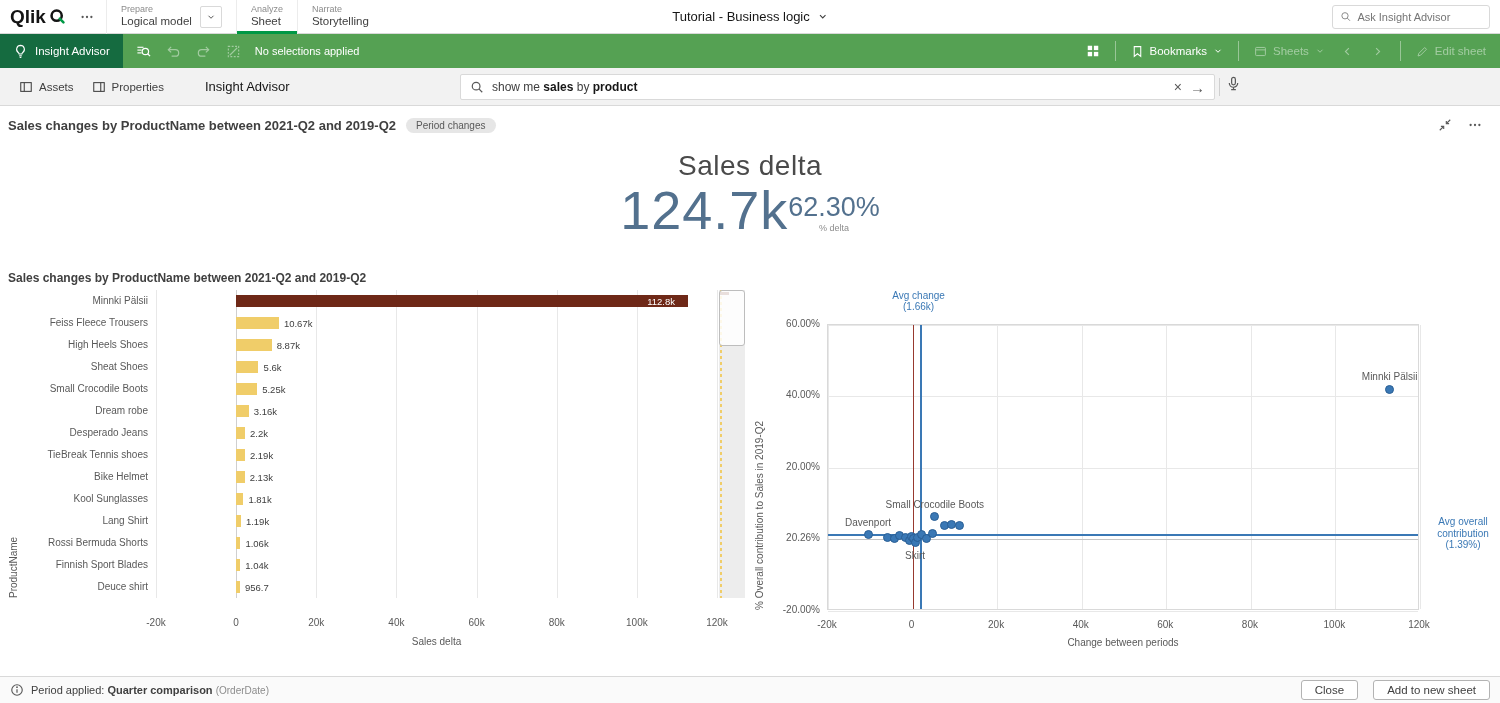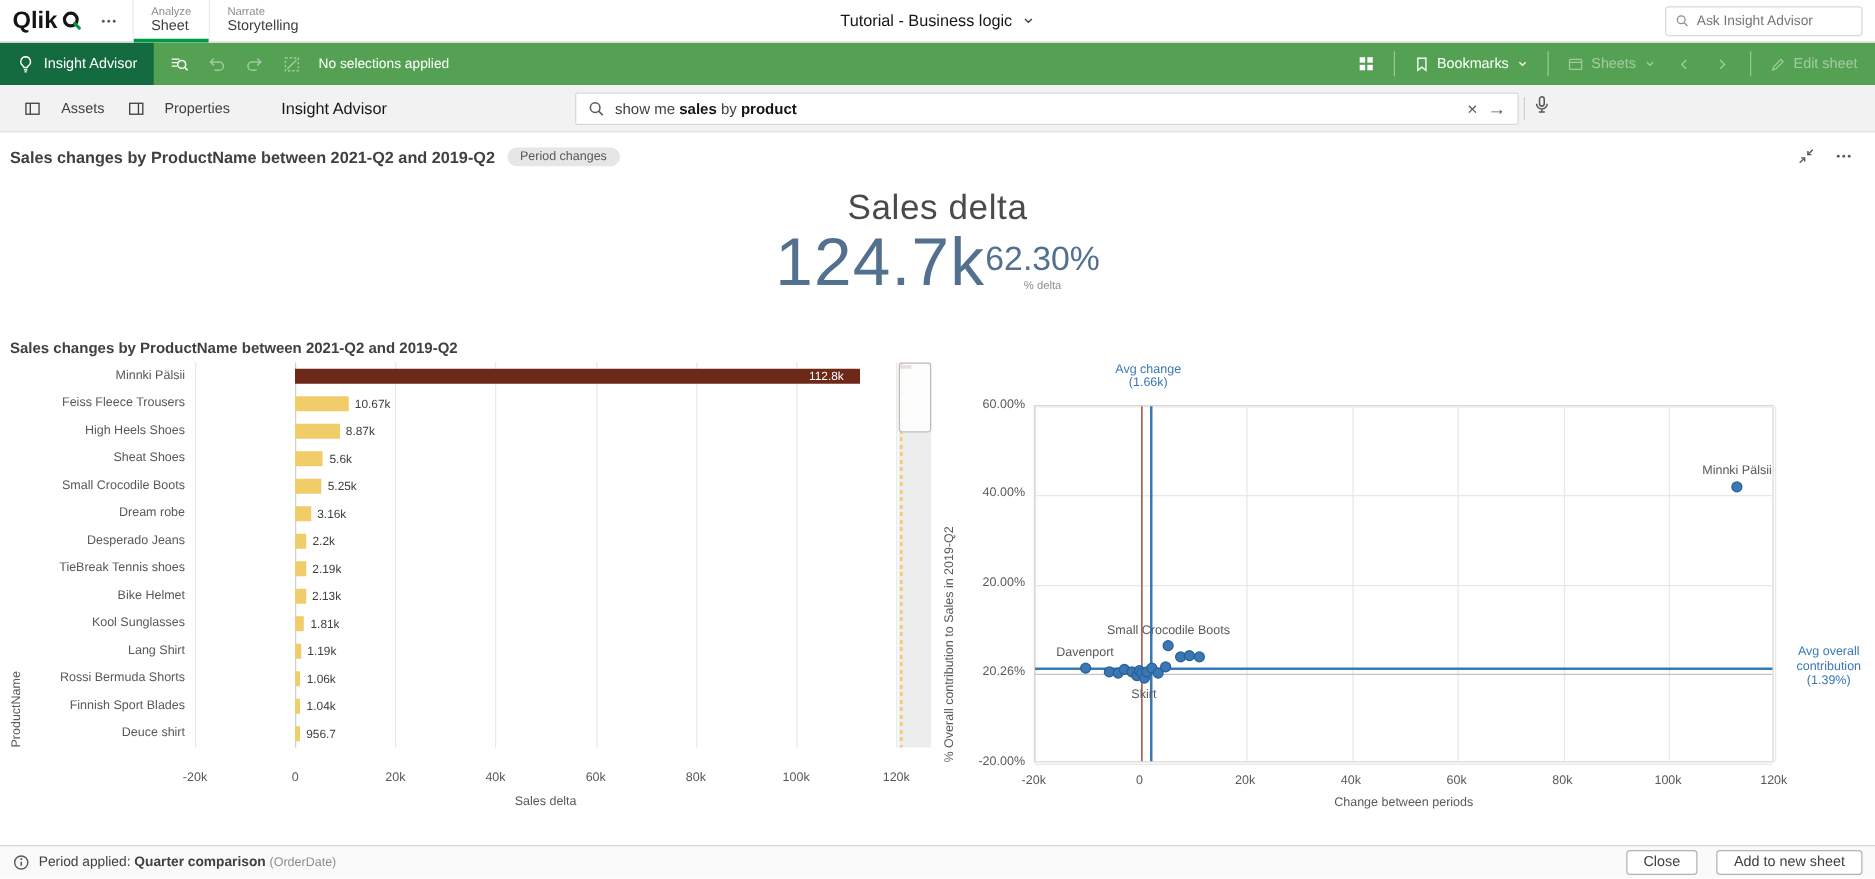--- a/index.html
+++ b/index.html
@@ -39,21 +39,21 @@
   .disabled { opacity:.45; }
   .gb-status { font-size:11px; margin-left:6px; }
   .gb-right { margin-left:auto; display:flex; align-items:center; height:34px; padding-right:6px; }
   .gb-div { width:1px; height:20px; background:rgba(255,255,255,.4); margin:0 7px; }
   .gb-text-btn { display:flex; align-items:center; gap:6px; height:34px; padding:0 8px; background:none;
     border:none; color:#fff; font-size:11.5px; cursor:pointer; }
 
   
   .graybar { height:38px; flex:0 0 auto; background:#f2f2f2; border-bottom:1px solid #d9d9d9;
     display:flex; align-items:center; padding:0 10px; position:relative; }
-  .panel-btn { display:flex; align-items:center; gap:16px; background:none; border:none; color:#404040;
+  .panel-btn { display:flex; align-items:center; gap:6px; background:none; border:none; color:#404040;
     font-size:11.5px; padding:5px 9px; cursor:pointer; }
   .panel-title { font-size:13px; color:#161616; margin-left:32px; }
   .query-box { position:absolute; left:460px; top:6px; width:755px; height:26px; background:#fff;
     border:1px solid #d9d9d9; border-radius:2px; display:flex; align-items:center; gap:8px; padding:0 9px; }
   .query-text { flex:1; font-size:12px; color:#404040; white-space:nowrap; overflow:hidden; }
   .query-text .b { font-weight:bold; color:#161616; }
   .qb-btn { background:none; border:none; color:#595959; cursor:pointer; font-size:14px; line-height:1;
     display:flex; align-items:center; }
   .sub-div { position:absolute; left:1219px; top:10px; width:1px; height:18px; background:#cfcfcf; }
   .mic-btn { position:absolute; left:1226px; top:8px; background:none; border:none; color:#595959; cursor:pointer; }
@@ -148,20 +148,31 @@
         <line x1="12.6" y1="12.6" x2="17" y2="17" stroke="#009845" stroke-width="3" stroke-linecap="round"></line>
       </svg>
     </div>
     <button class="more-dots">
       <svg width="14" height="14" viewBox="0 0 16 16" fill="#595959">
         <circle cx="3" cy="8" r="1.3"></circle>
           <circle cx="8" cy="8" r="1.3"></circle>
           <circle cx="13" cy="8" r="1.3"></circle>
       </svg>
     </button>
+    <div class="nav-group">
+      <div class="nav-2line">
+        <span class="nav-sec">Prepare</span>
+        <span class="nav-label">Logical model</span>
+      </div>
+      <button class="nav-drop-btn">
+        <svg width="10" height="10" viewBox="0 0 16 16">
+          <path d="M4 6 l4 4 4-4" fill="none" stroke="currentColor" stroke-width="1.6"></path>
+        </svg>
+      </button>
+    </div>
     <div class="nav-group active">
       <div class="nav-2line">
         <span class="nav-sec">Analyze</span>
         <span class="nav-label">Sheet</span>
       </div>
     </div>
     <div class="nav-group">
       <div class="nav-2line">
         <span class="nav-sec">Narrate</span>
         <span class="nav-label">Storytelling</span>

